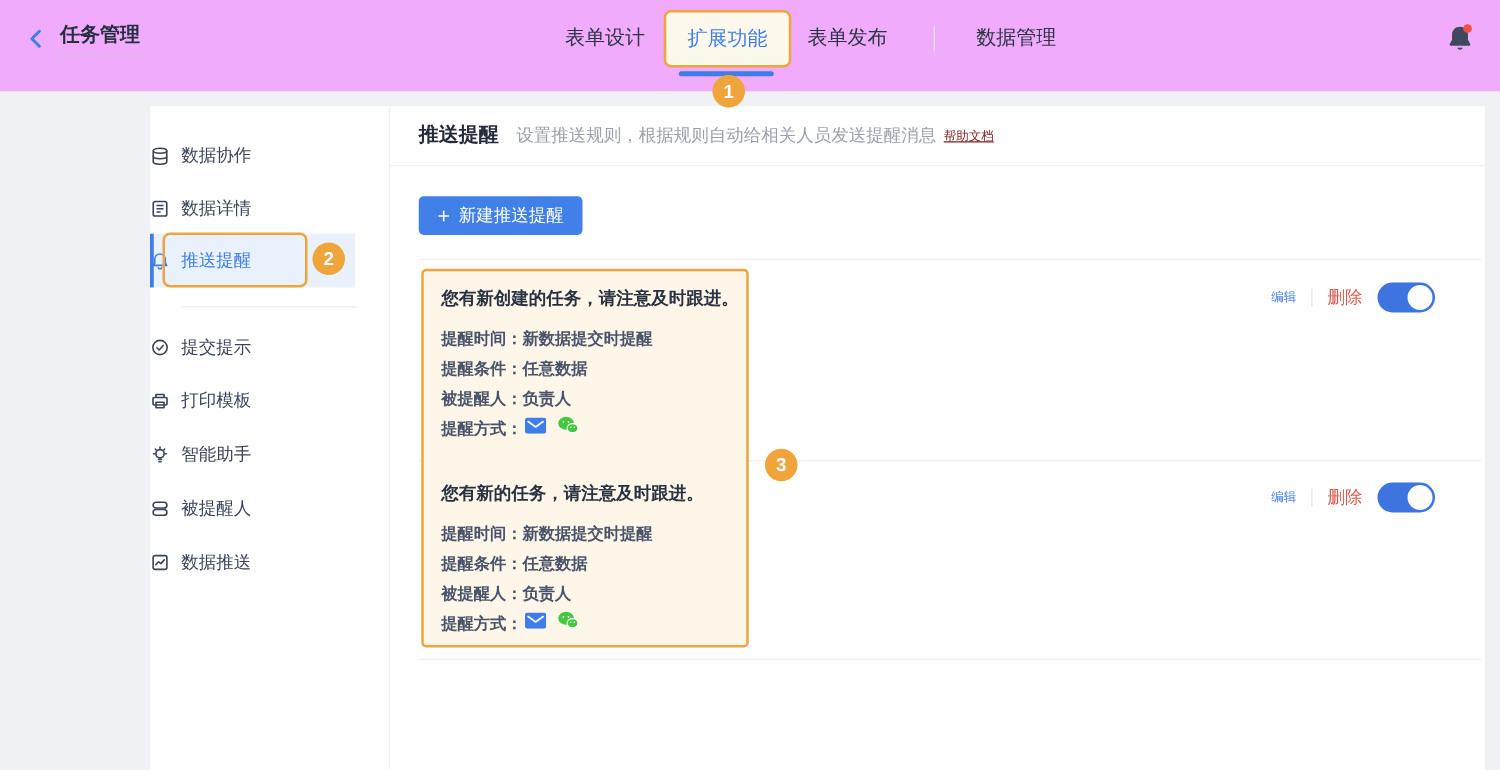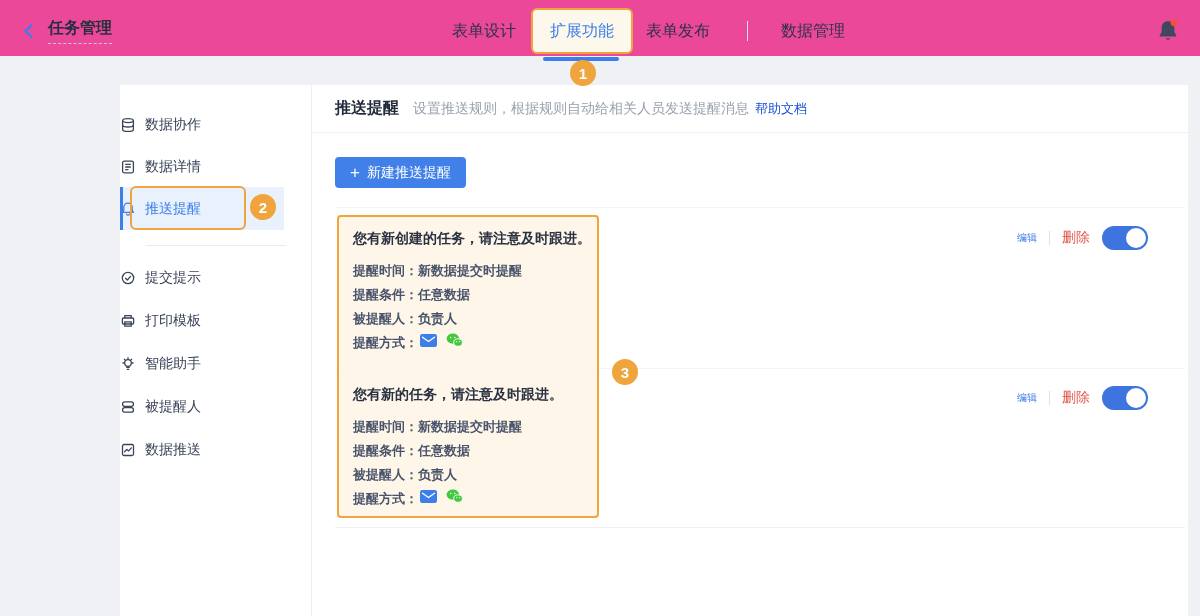--- a/index.html
+++ b/index.html
@@ -1,21 +1,21 @@
 <!DOCTYPE html>
 <html><head>
 <meta charset="utf-8">
 <style>
   * { margin:0; padding:0; box-sizing:border-box; }
   html,body { width:1200px; height:616px; }
   body { font-family:"Liberation Sans","DejaVu Sans",sans-serif; background:#eff1f4; position:relative; overflow:hidden; color:#333c4e; }
   .page { position:absolute; inset:0; }
 
   
-  .topbar { position:absolute; left:0; top:0; width:1200px; height:56px; background:#ec4899; z-index:5; }
+  .topbar { position:absolute; left:0; top:0; width:1200px; height:73px; background:#f0abfc; z-index:5;font-family:Liberation Mono, monospace; }
   .back-wrap { position:absolute; left:20px; top:0; height:62px; display:flex; align-items:center; cursor:pointer; }
   .back-icon { display:inline-flex; margin-right:10px; }
   .back-title { font-size:16px; font-weight:700; color:#262f40; border-bottom:1px dashed #c6cbd4; padding-bottom:4px; }
   .tab { position:absolute; top:0; height:62px; line-height:62px; font-size:16px; color:#2b3445; cursor:pointer; }
   .tab-t1 { left:452px; }
   .tab-t3 { left:646px; }
   .tab-t4 { left:781px; }
   .tab-box { position:absolute; left:531px; top:8px; width:102px; height:46px; border:2px solid #f0a43c; border-radius:6px; background:#fdf8ec; display:flex; align-items:center; justify-content:center; }
   .tab-box .tab-active-label { font-size:16px; color:#3d7eea; cursor:pointer; }
   .tab-underline { position:absolute; left:543px; top:57px; width:76px; height:4px; border-radius:2px; background:#3d7eea; }
@@ -39,21 +39,21 @@
   .side-item.selected .s-icon { color:#3d7eea; }
   .side-item.selected::before { content:""; position:absolute; left:0; top:0; width:3px; height:100%; background:#3d7eea; }
   .side-divider { position:absolute; left:26px; top:160px; width:140px; height:1px; background:#e9ebef; }
   .ann-box2 { position:absolute; left:10px; top:101px; width:116px; height:44px; border:2px solid #f0a43c; border-radius:6px; z-index:8; pointer-events:none; }
 
   
   .main { position:absolute; left:192px; top:0; width:876px; height:100%; }
   .main-header { position:absolute; left:0; top:0; width:100%; height:48px; border-bottom:1px solid #f0f1f4; display:flex; align-items:center; padding-left:23px; }
   .main-title { font-size:16px; font-weight:700; color:#242c3c; }
   .main-sub { font-size:14px; color:#9aa1ae; margin-left:14px; }
-  .help-link { font-size:13px; color:#1d4ed8; margin-left:6px; cursor:pointer; }
+  .help-link { font-size:10px; color:#7f1d1d; text-decoration:underline; margin-left:6px; cursor:pointer; }
   .new-btn { position:absolute; left:23px; top:72px; height:31px; display:inline-flex; align-items:center; padding:0 15px; background:#4080e8; border:none; border-radius:4px; color:#fff; font-size:14px; cursor:pointer; font-family:inherit; }
   .new-btn .plus { font-size:17px; font-weight:400; margin-right:7px; line-height:1; }
   .hline { position:absolute; left:23px; width:850px; height:1px; background:#f2f3f6; }
   .line-top { top:122px; }
   .row-sep { top:283px; }
   .line-bottom { top:442px; background:#eef0f3; }
 
   
   .ann-box3 { position:absolute; left:25px; top:130px; width:262px; height:303px; border:2px solid #f0a43c; border-radius:4px; background:#fdf6e9; z-index:2; }
   .card { position:absolute; left:14px; right:8px; }

